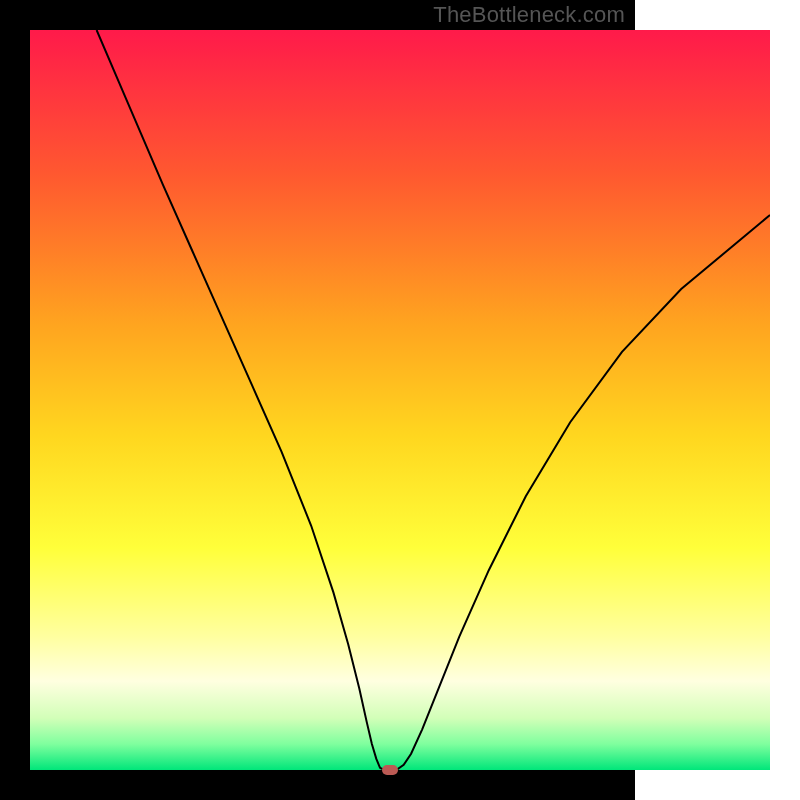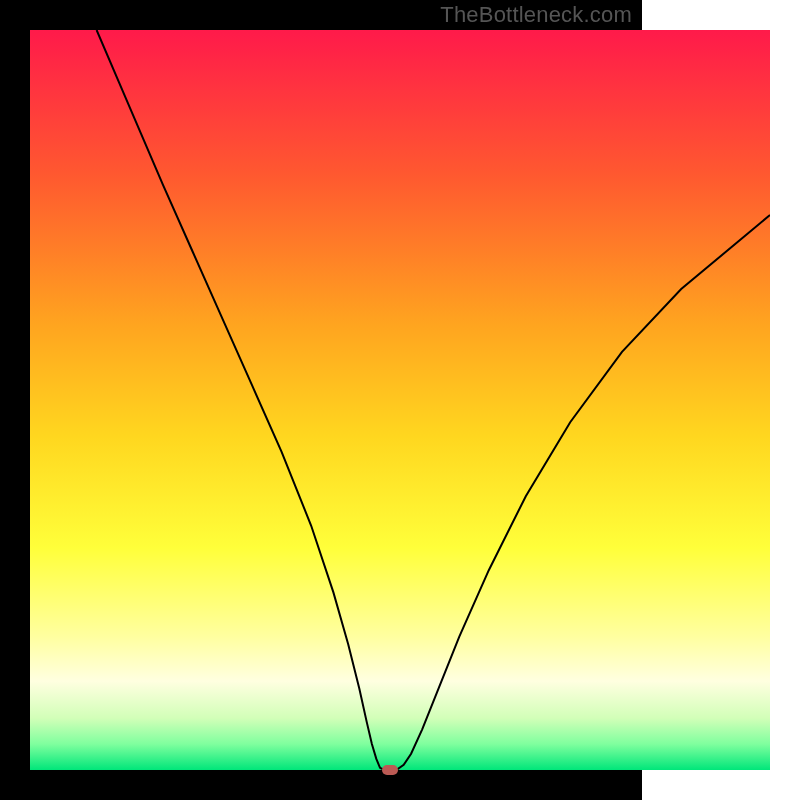--- a/index.html
+++ b/index.html
@@ -9,21 +9,20 @@
     height: 800px;
     overflow: hidden;
     background: #ffffff;
     font-family: Arial, Helvetica, sans-serif;
   }
   .outer {
     position: relative;
     width: 635px;
     height: 800px;
     background: #000000;
-    padding-left: 7px;
   }
   .attribution {
     position: absolute;
     top: 2px;
     right: 10px;
     color: #555555;
     font-size: 22px;
     font-weight: 400;
     letter-spacing: 0.2px;
     z-index: 5;

